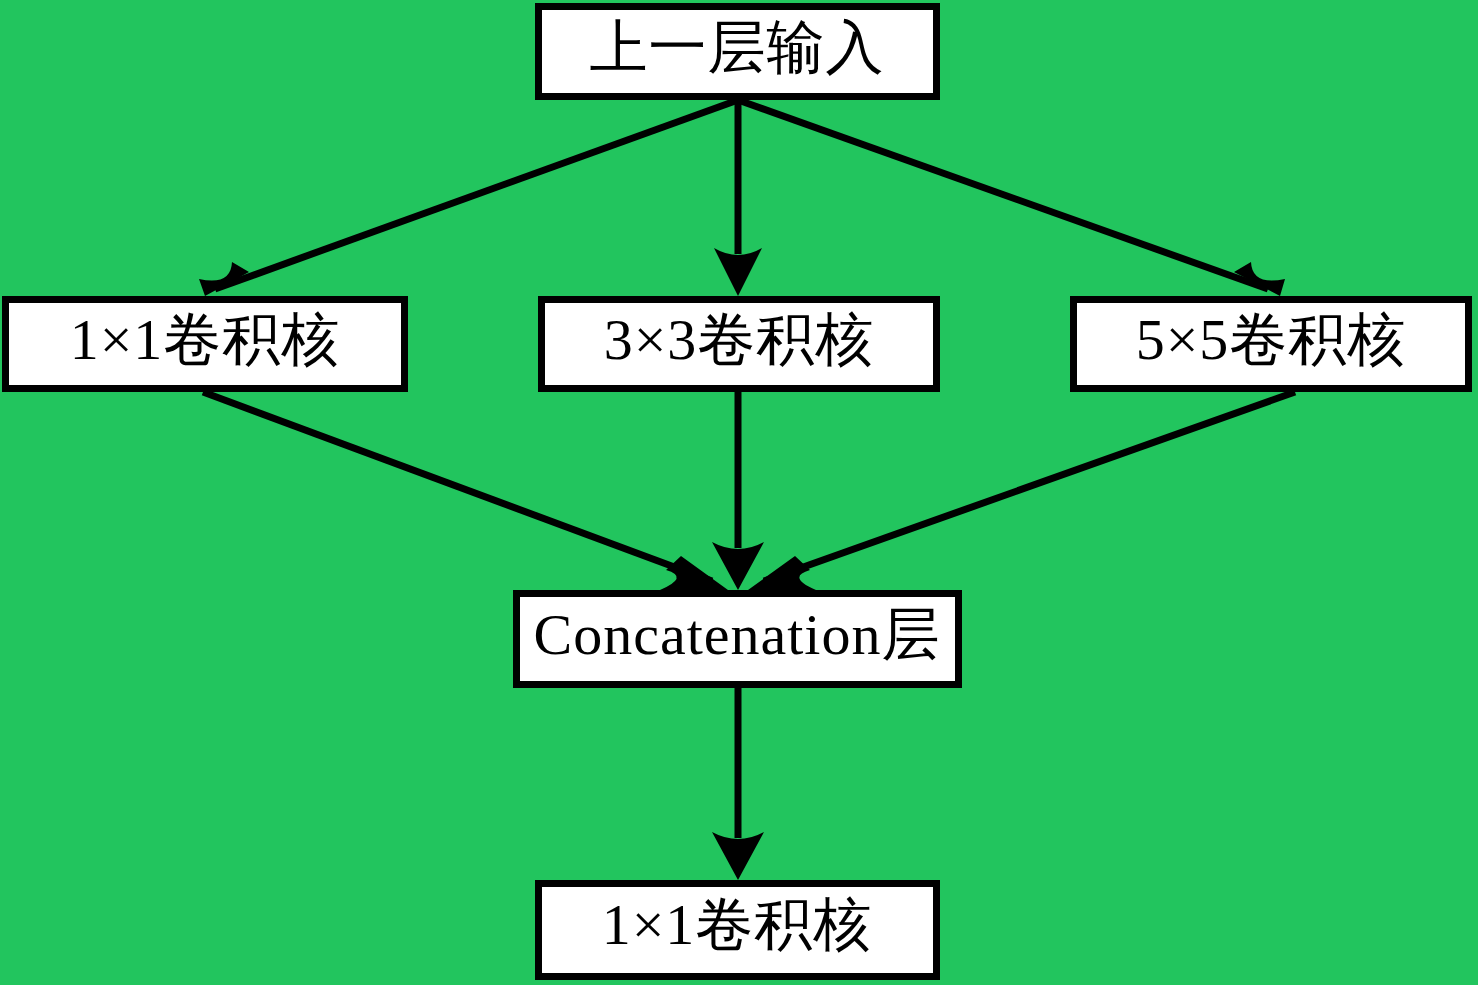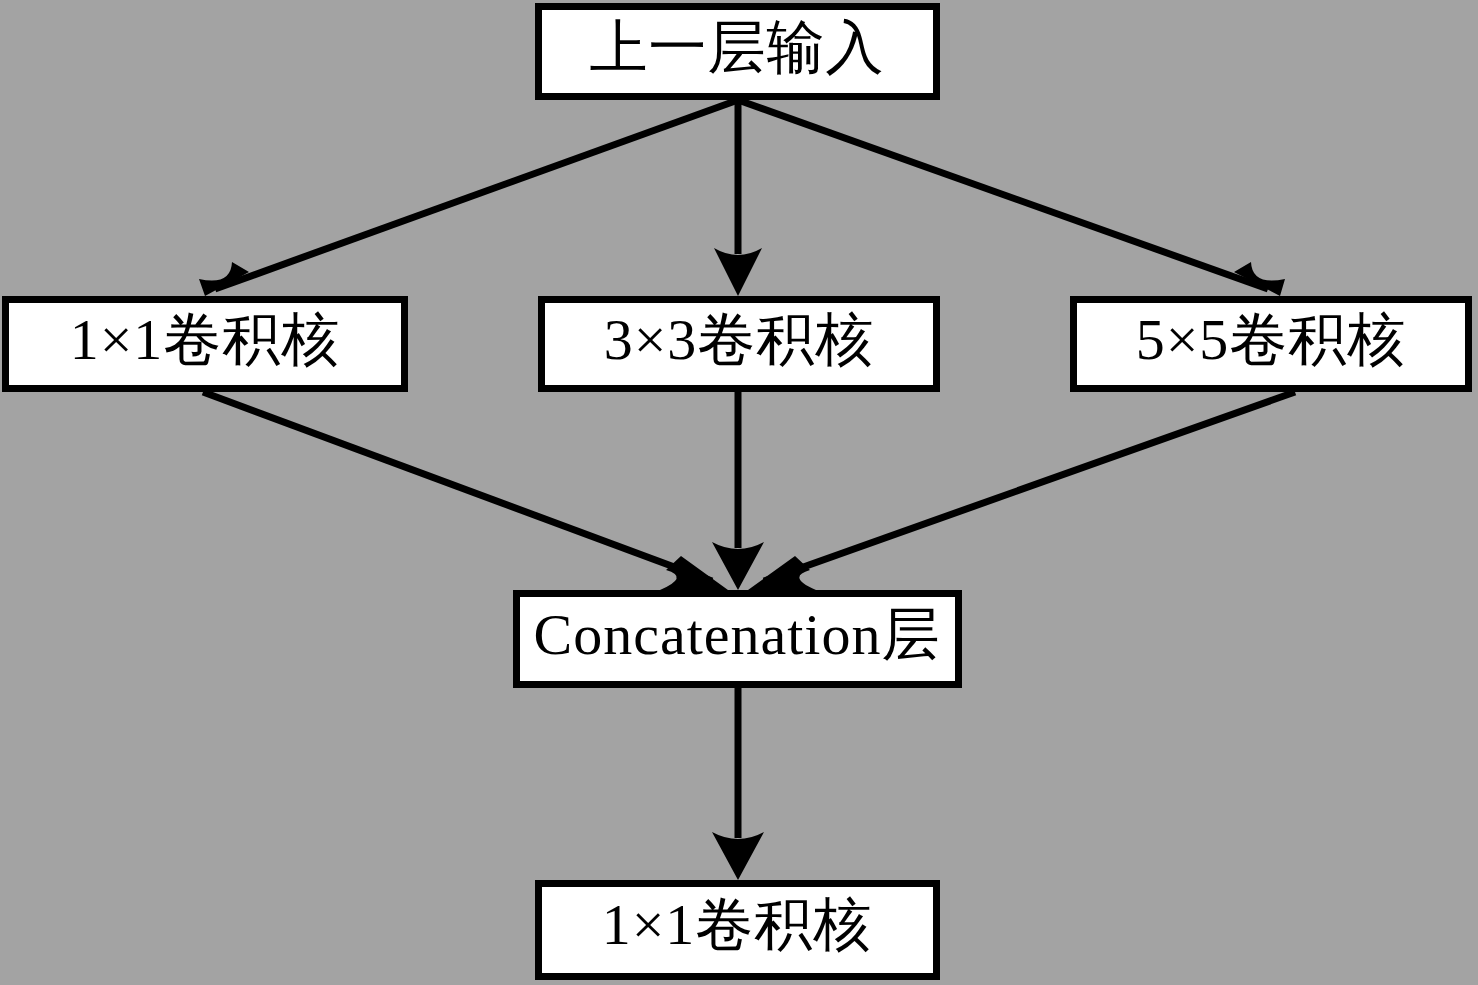--- a/index.html
+++ b/index.html
@@ -4,21 +4,21 @@
 <style>
   html, body {
     margin: 0;
     padding: 0;
     background: #ffffff;
   }
   #diagram-root {
     position: relative;
     width: 1478px;
     height: 985px;
-    background: #a3a3a3;
+    background: #22c55e;
     overflow: hidden;
     font-family: "Liberation Serif", "DejaVu Serif", serif;
   }
   svg#diagram-canvas {
     position: absolute;
     top: 0;
     left: 0;
     width: 1478px;
     height: 985px;
     display: block;

